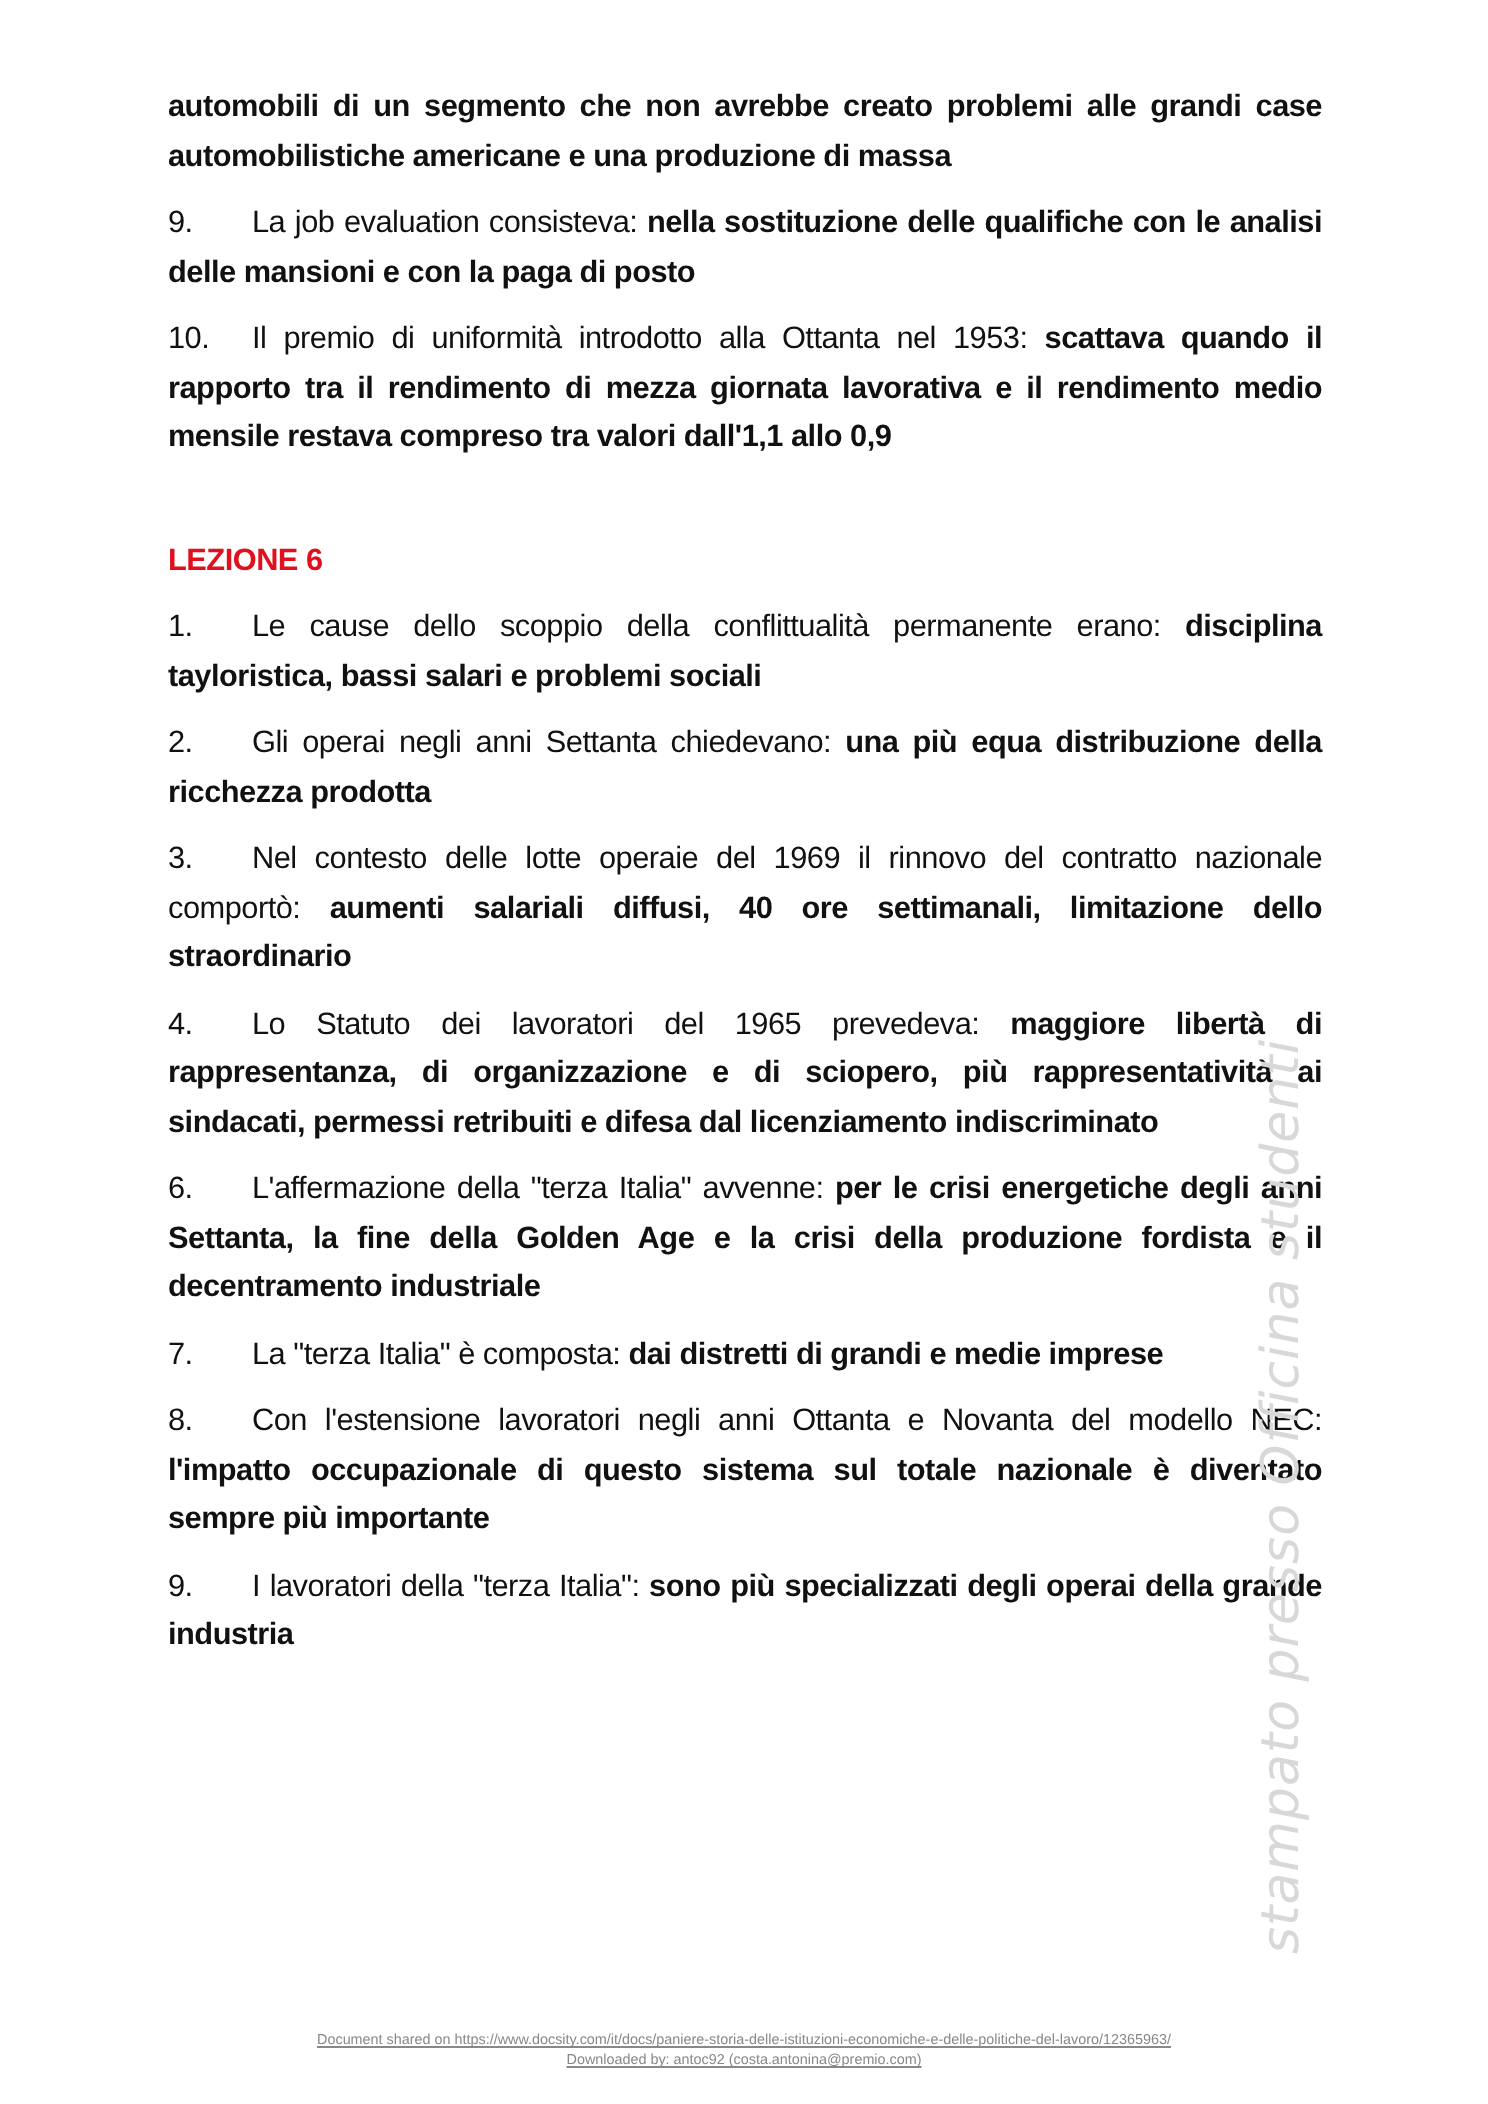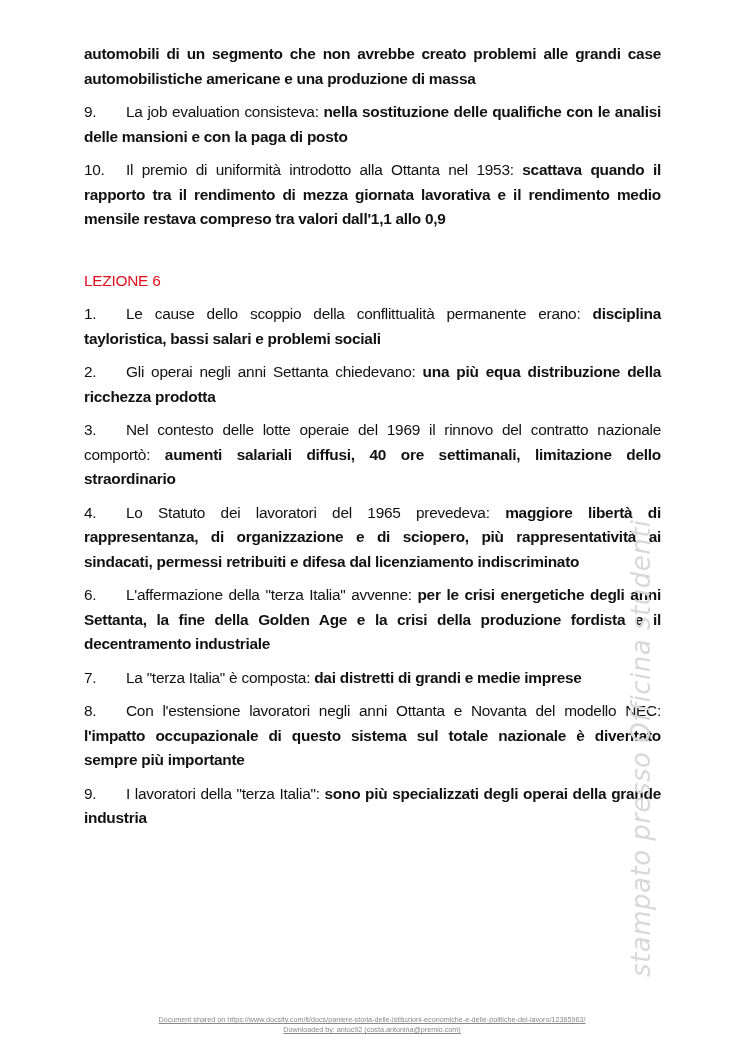--- a/index.html
+++ b/index.html
@@ -11,21 +11,21 @@
       position: absolute; left: 84px; top: 40px; width: 577px;
       font-family: "Liberation Sans", sans-serif;
       font-size: 15.4px; line-height: 24.5px; color: #111111;
       letter-spacing: -0.25px;
     }
     .para { text-align: justify; margin: 0 0 9px 0; }
     .num { display: inline-block; width: 42px; }
     .q { font-weight: normal; }
     .a { font-weight: bold; }
     .heading {
-      color: #e0101e; font-weight: normal; margin: 37px 0 9px 0;
+      color: #e0101e; font-weight: bold; margin: 37px 0 9px 0;
     }
     .watermark {
       position: absolute; left: 626px; top: 975px;
       transform-origin: 0 0; transform: rotate(-90deg);
       font-family: "DejaVu Sans", sans-serif; font-style: italic;
       font-size: 26px; color: #d8d8d8; white-space: nowrap; letter-spacing: 0.5px;
     }
     .footer {
       position: absolute; left: 0; top: 1013px; width: 744px; text-align: center;
       font-family: "Liberation Sans", sans-serif; font-size: 7.2px; line-height: 10px; color: #888888; text-decoration: underline;

